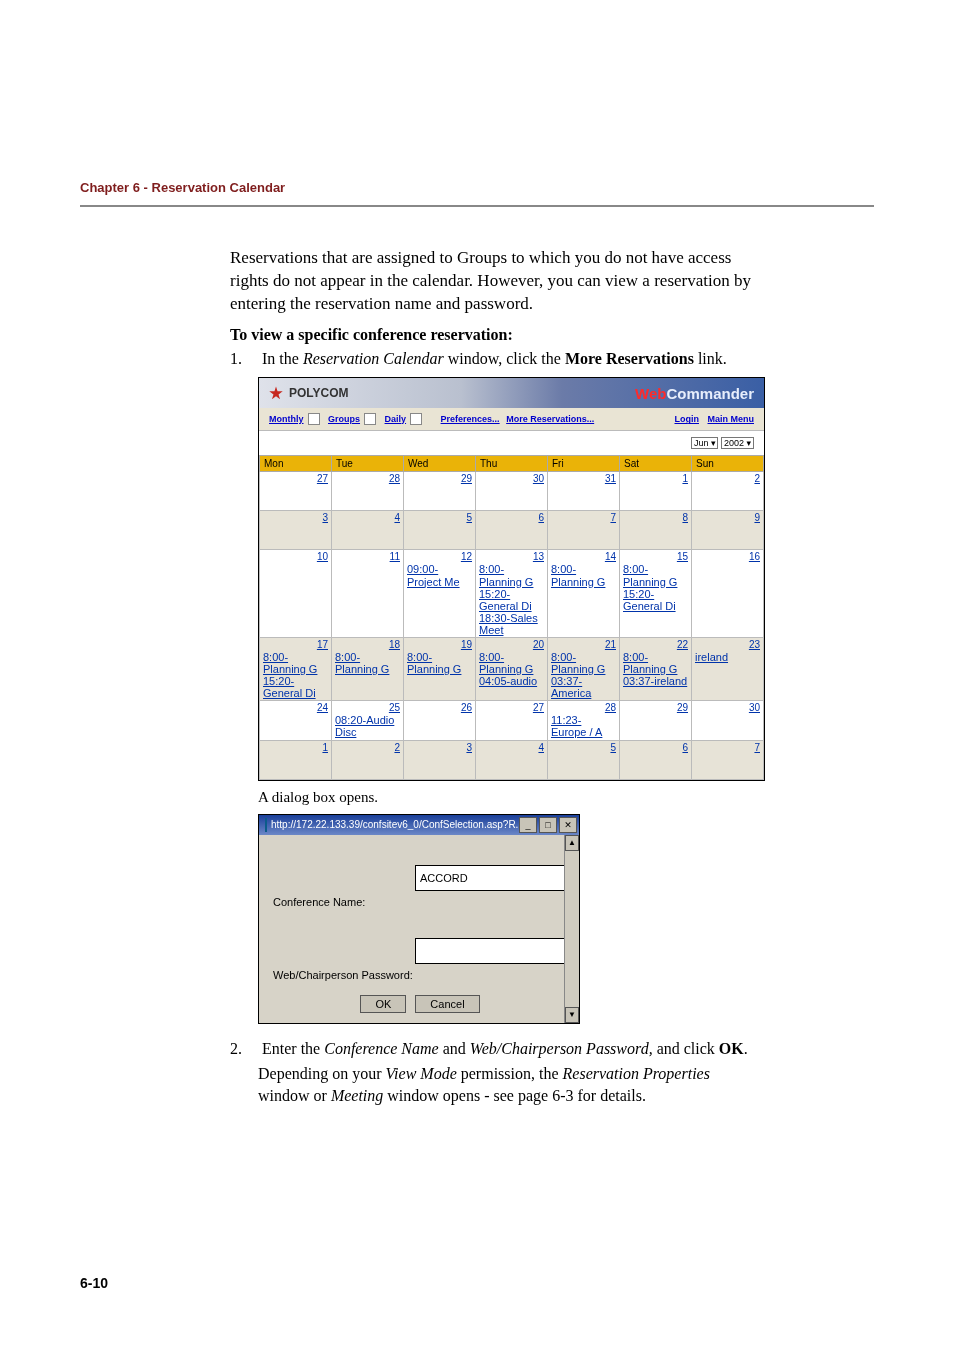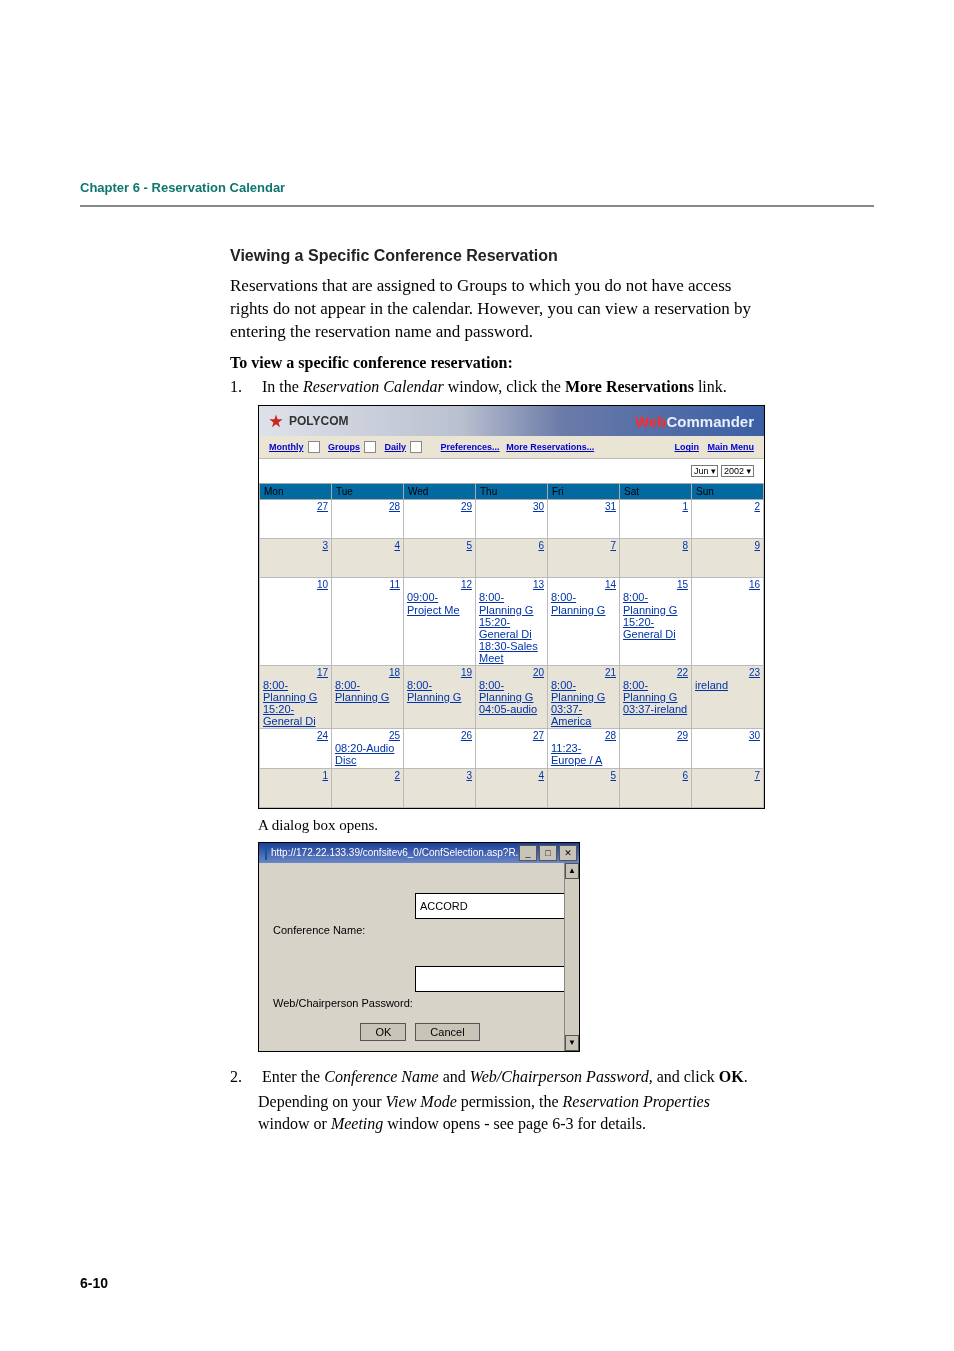--- a/index.html
+++ b/index.html
@@ -1,17 +1,17 @@
 <!DOCTYPE html>
 <html><head>
 <meta charset="utf-8">
 <style>
   html,body{margin:0;padding:0;background:#fff;color:#000;font-family:"Times New Roman",Times,serif;}
   .page{width:954px;height:1351px;margin:0 auto;position:relative;box-sizing:border-box;padding:60px 80px 40px 80px;}
-  .chapter-header{font-family:Arial,Helvetica,sans-serif;font-weight:bold;font-size:13px;color:#0f766e;margin-top:120px;margin-bottom:10px;}
+  .chapter-header{font-family:Arial,Helvetica,sans-serif;font-weight:bold;font-size:13px;color:#7f1d1d;margin-top:120px;margin-bottom:10px;}
   .hr{border:none;border-top:2px solid #888;margin:6px 0 40px 0; max-width:795px;}
   .content{margin-left:150px;max-width:535px;}
   .section-title{font-family:Arial,Helvetica,sans-serif;font-weight:bold;font-size:16px;color:#222;margin-bottom:10px;}
   .para{font-size:17px;line-height:1.35;margin:0 0 10px 0;}
   .subhead{font-weight:bold;font-size:16px;margin:6px 0 4px 0;}
   .step{font-size:16px;line-height:1.35;}
   .step .num{display:inline-block;width:28px;vertical-align:top;}
   .step .txt{display:inline-block;width:495px;vertical-align:top;}
   .indented-follow{margin-left:28px;font-size:16px;line-height:1.35;margin-top:4px;}
   .caption{font-size:15px;margin:8px 0;}
@@ -23,21 +23,21 @@
   .cal-brand-icon{width:14px;height:14px;background:#c6281f;clip-path:polygon(50% 0,61% 35%,98% 35%,68% 57%,79% 91%,50% 70%,21% 91%,32% 57%,2% 35%,39% 35%);}
   .cal-title{font-size:15px;font-weight:bold;color:#e7eefc;}
   .cal-title .w{color:#ff2a2a;}
   .cal-toolbar{height:22px;background:#e9e4d4;display:flex;align-items:center;justify-content:space-between;padding:0 10px;border-bottom:1px solid #bbb;}
   .cal-left-tools a{color:#0000cc;text-decoration:underline;margin-right:4px;font-weight:bold;}
   .cal-left-tools .ic{display:inline-block;width:10px;height:10px;border:1px solid #888;background:#fff;margin-right:6px;vertical-align:middle;}
   .cal-right-tools a{color:#0000cc;text-decoration:underline;margin-left:6px;font-weight:bold;}
   .cal-sub{display:flex;justify-content:flex-end;padding:6px 10px;}
   .cal-sel{font-size:9px;border:1px solid #777;background:#fff;padding:0 2px;}
   .cal-table{width:100%;border-collapse:collapse;table-layout:fixed;}
-  .cal-table th{background:#0369a1;border:1px solid #aaa;font-weight:normal;text-align:left;padding:2px 4px;font-size:10px;}
+  .cal-table th{background:#eab308;border:1px solid #aaa;font-weight:normal;text-align:left;padding:2px 4px;font-size:10px;}
   .cal-table td{border:1px solid #bbb;height:36px;vertical-align:top;padding:1px 3px;position:relative;font-size:9px;}
   .cal-table tr.alt td{background:#e7e3d7;}
   .daynum{position:absolute;right:3px;top:1px;color:#0033aa;text-decoration:underline;font-size:10px;}
   .ev{display:block;color:#0033aa;text-decoration:underline;font-size:11px;line-height:1.1;margin-top:12px;}
   .ev2{margin-top:0;}
 
   
   .shot-dlg{width:320px;background:#d7d3c8;border:1px solid #000;font-family:Tahoma,Arial,sans-serif;font-size:11px;position:relative;}
   .dlg-title{background:linear-gradient(#1a3f9a,#6b87c7);height:20px;display:flex;align-items:center;justify-content:space-between;padding:0 2px 0 6px;color:#fff;font-size:10px;}
   .dlg-title-left{display:flex;align-items:center;gap:4px;overflow:hidden;white-space:nowrap;}
@@ -58,21 +58,20 @@
 </head>
 <body>
 
 <div class="page">
 
   <div class="chapter-header">Chapter 6 - Reservation Calendar</div>
   <hr class="hr">
 
   <div class="content">
 
-    <div class="section-title">Viewing a Specific Conference Reservation</div>
 
     <p class="para">Reservations that are assigned to Groups to which you do not have access rights do not appear in the calendar. However, you can view a reservation by entering the reservation name and password.</p>
 
     <p class="subhead">To view a specific conference reservation:</p>
 
     <div class="step">
       <span class="num">1.</span>
       <span class="txt">
         <span>In the </span><em>Reservation Calendar</em><span> window, click the </span><strong>More Reservations</strong><span> link.</span>
       </span>

